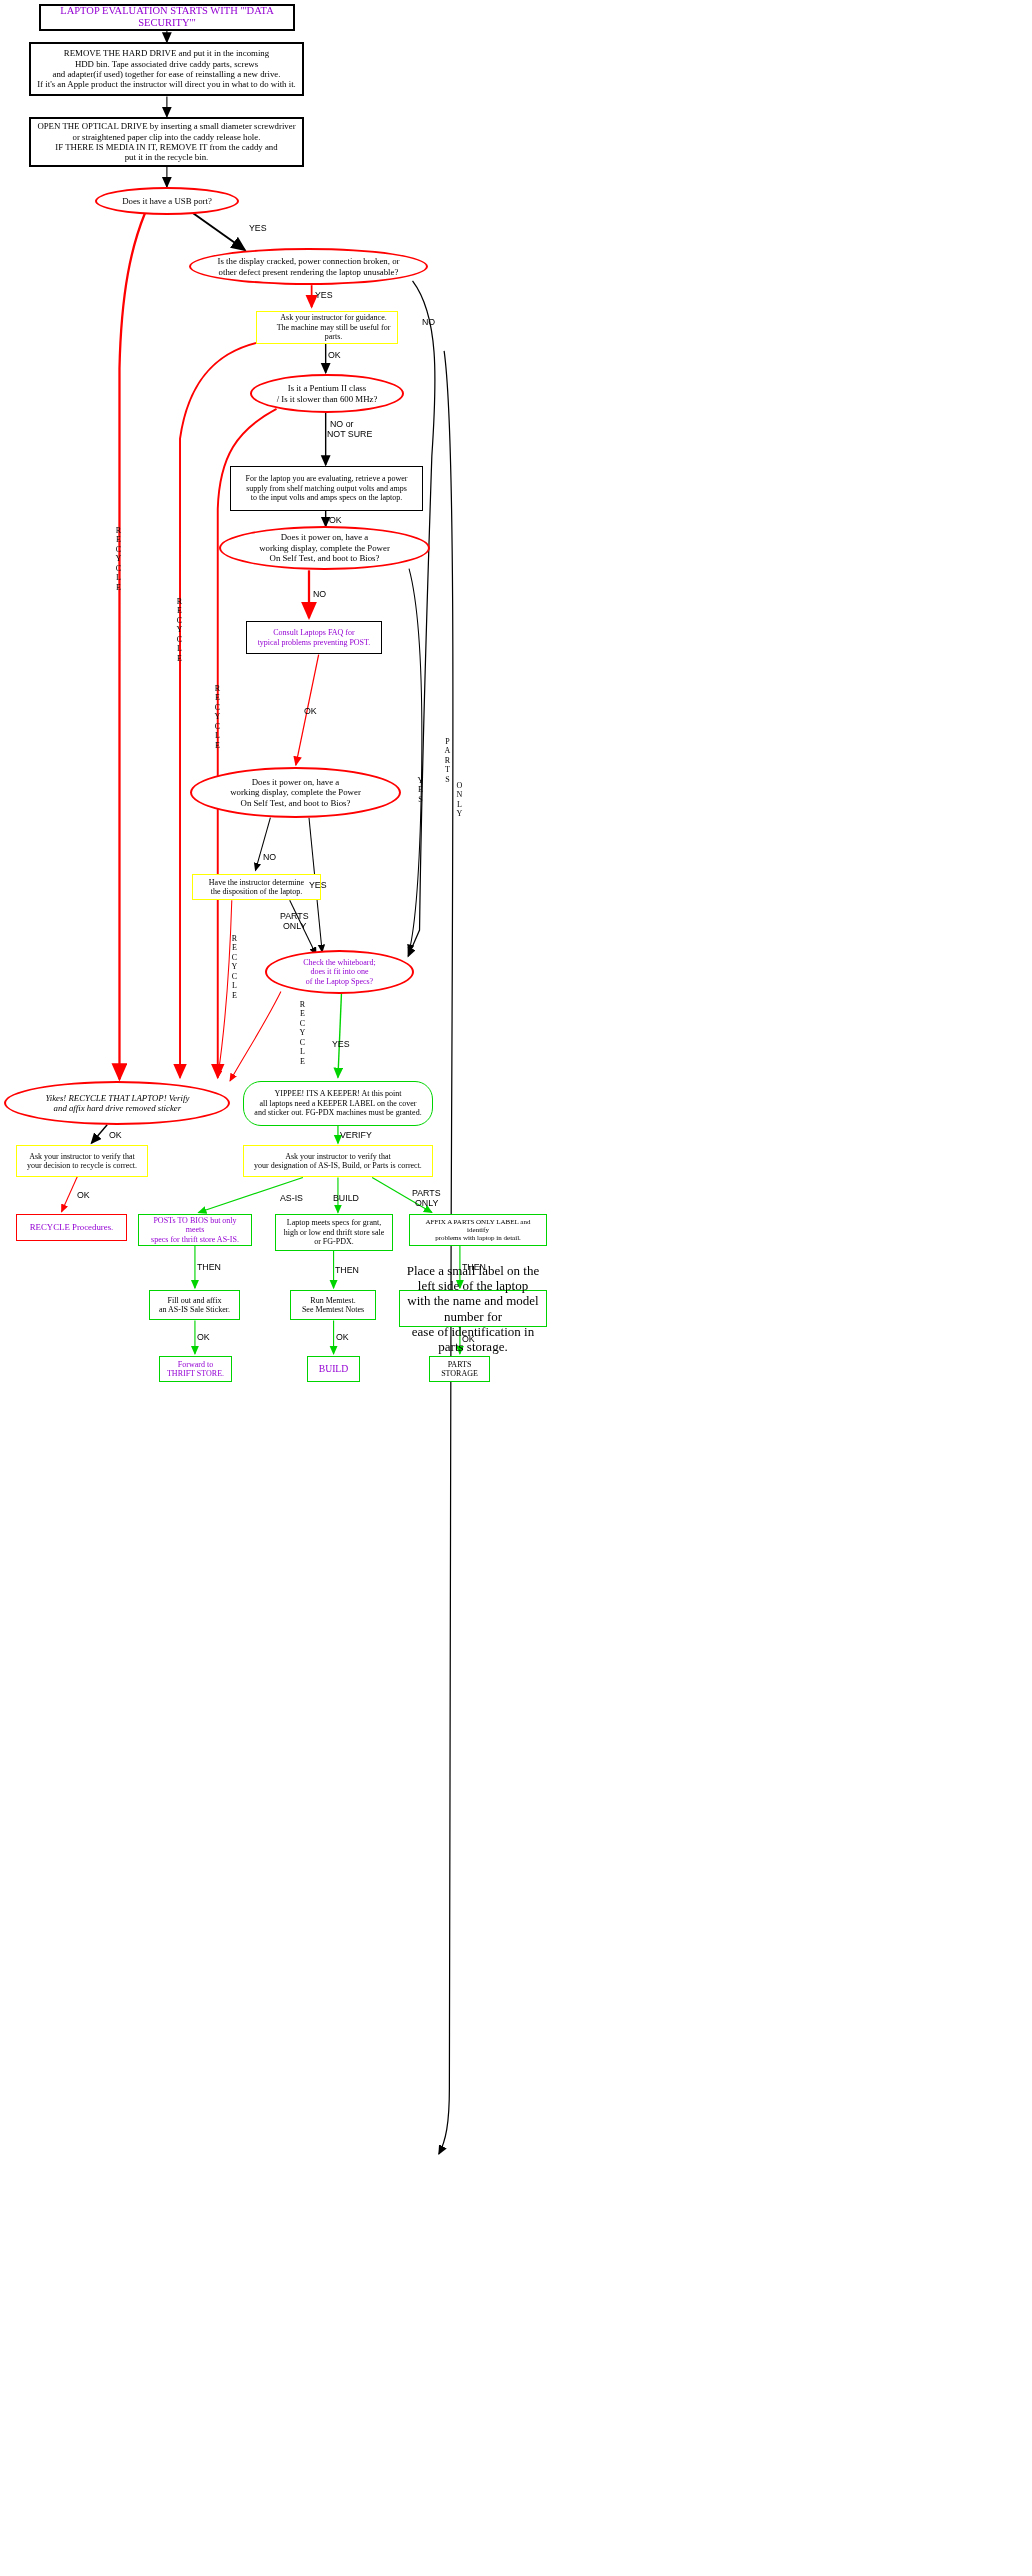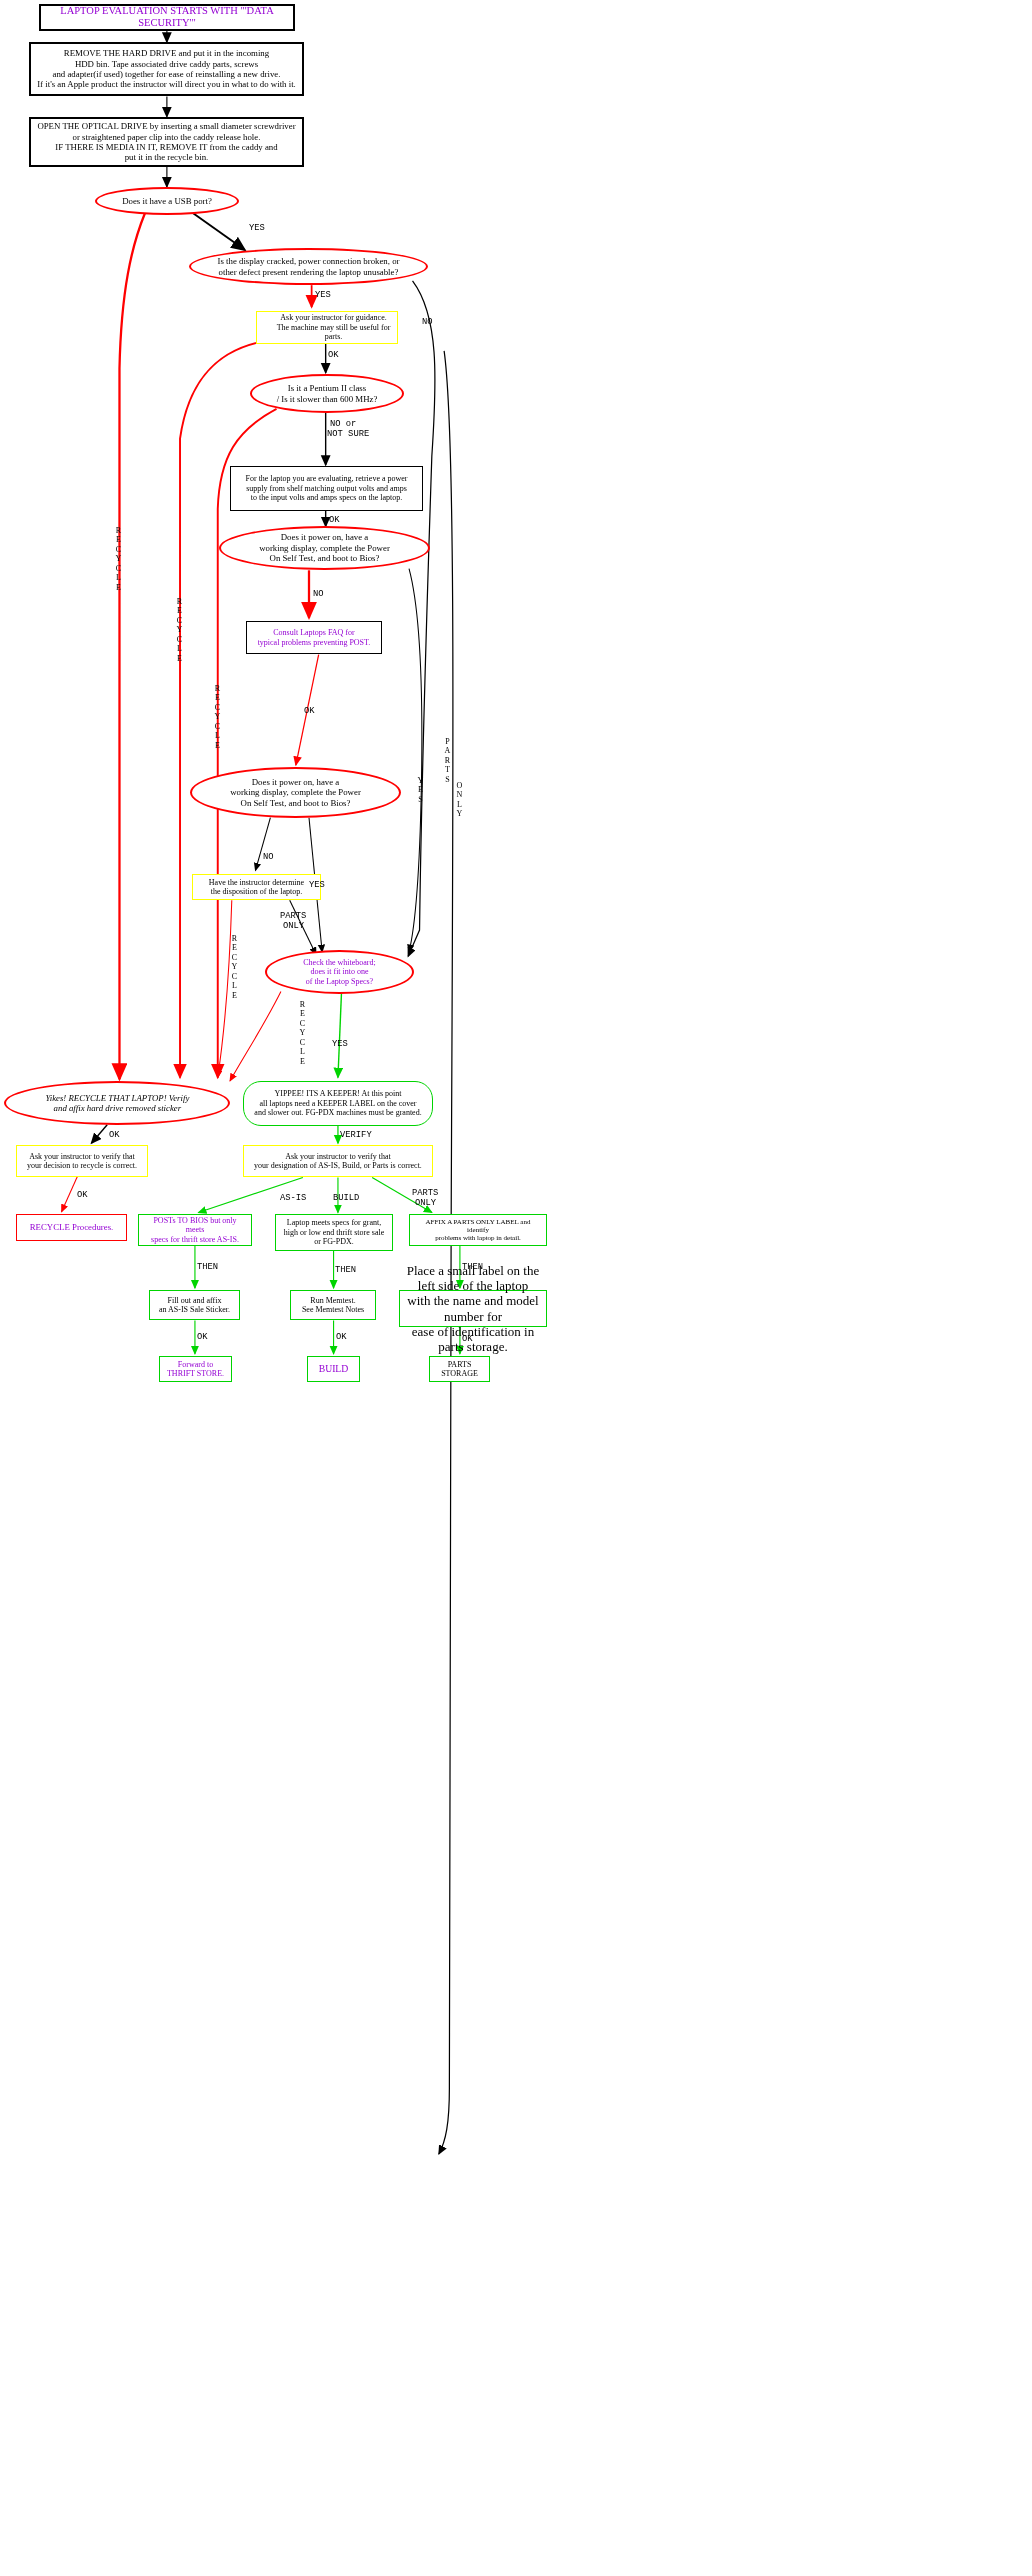--- a/index.html
+++ b/index.html
@@ -13,21 +13,21 @@
   .rect.green{border-color:#00d400;}
   .rect.red{border-color:#ff0000;}
   .ell{border:2.6px solid #ff0000;border-radius:50%;}
   .txt{line-height:1.18;padding:1.8px 5.3px;}
   .t-black{color:#000;}
   .t-purple{color:#9400d3;}
   .f12{font-size:10.5px;}
   .f11{font-size:9.7px;}
   .f10{font-size:8.8px;}
   .f9{font-size:8px;}
-  .elabel{position:absolute;font-family:Liberation Mono, monospace;font-size:8.8px;color:#000;white-space:pre;line-height:1.05;text-align:center;}
+  .elabel{position:absolute;font-family:Liberation Sans, sans-serif;font-size:8.8px;color:#000;white-space:pre;line-height:1.05;text-align:center;}
   .vlabel{position:absolute;font-family:"Liberation Serif",serif;font-size:8px;color:#000;line-height:1.18;text-align:center;width:8.8px;}
 </style>
 </head>
 <body>
 
 <div id="chart">
 
   <svg id="svg-layer" viewBox="0 0 1177 2936">
     <defs>
       <marker id="ah-blk" markerWidth="10" markerHeight="10" refX="7" refY="3.5" orient="auto">
@@ -207,21 +207,21 @@
     <div class="txt f10 t-black">
       <div>Yikes! RECYCLE THAT LAPTOP! Verify</div>
       <div>and affix hard drive removed sticker</div>
     </div>
   </div>
 
   <div class="node rect green" style="left:243px;top:1081px;width:190px;height:45px;border-radius:18px;">
     <div class="txt f9 t-black">
       <div>YIPPEE! ITS A KEEPER! At this point</div>
       <div>all laptops need a KEEPER LABEL on the cover</div>
-      <div>and slower out. FG-PDX machines must be granted.</div>
+      <div>and sticker out. FG-PDX machines must be granted.</div>
     </div>
   </div>
 
   <div class="node rect yellow" style="left:16px;top:1145px;width:132px;height:32px;">
     <div class="txt f9 t-black">
       <div>Ask your instructor to verify that</div>
       <div>your decision to recycle is correct.</div>
     </div>
   </div>
 

